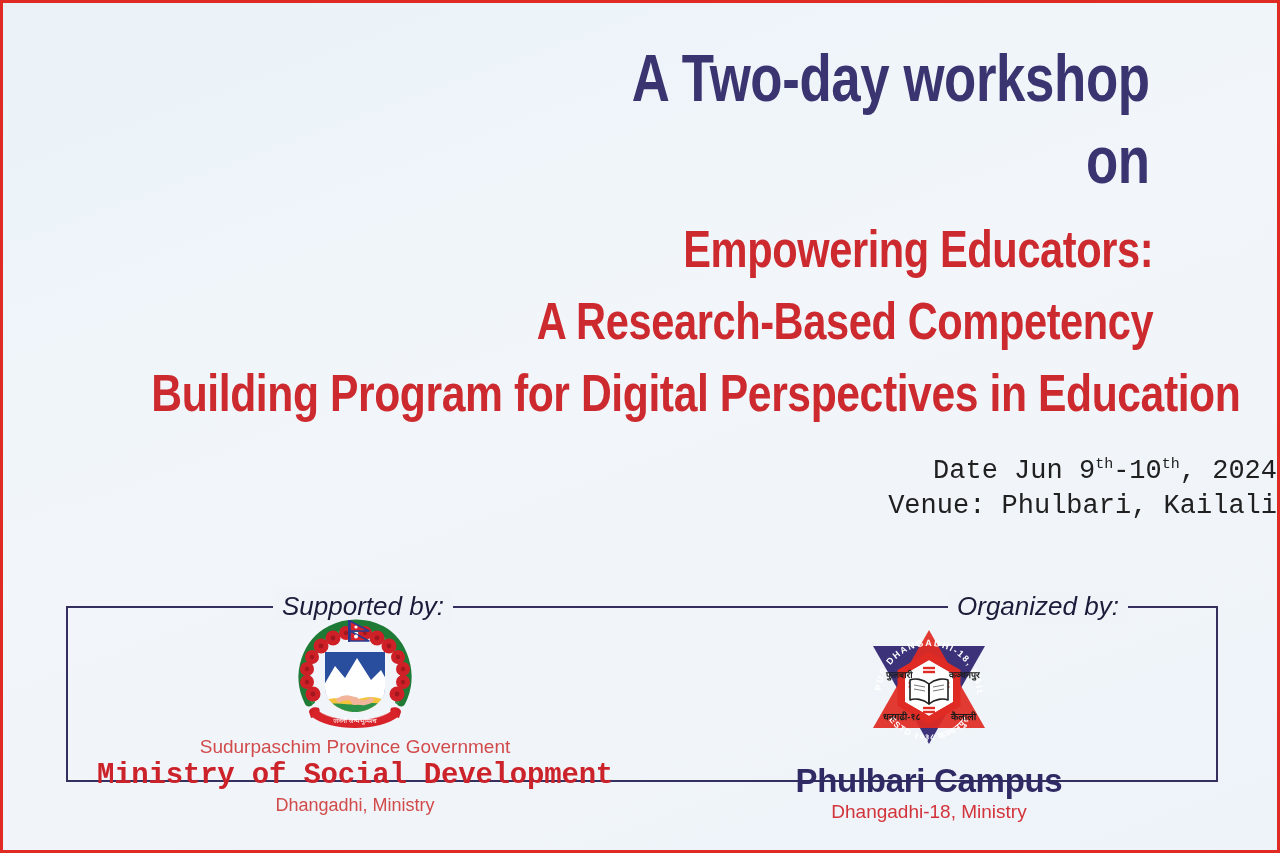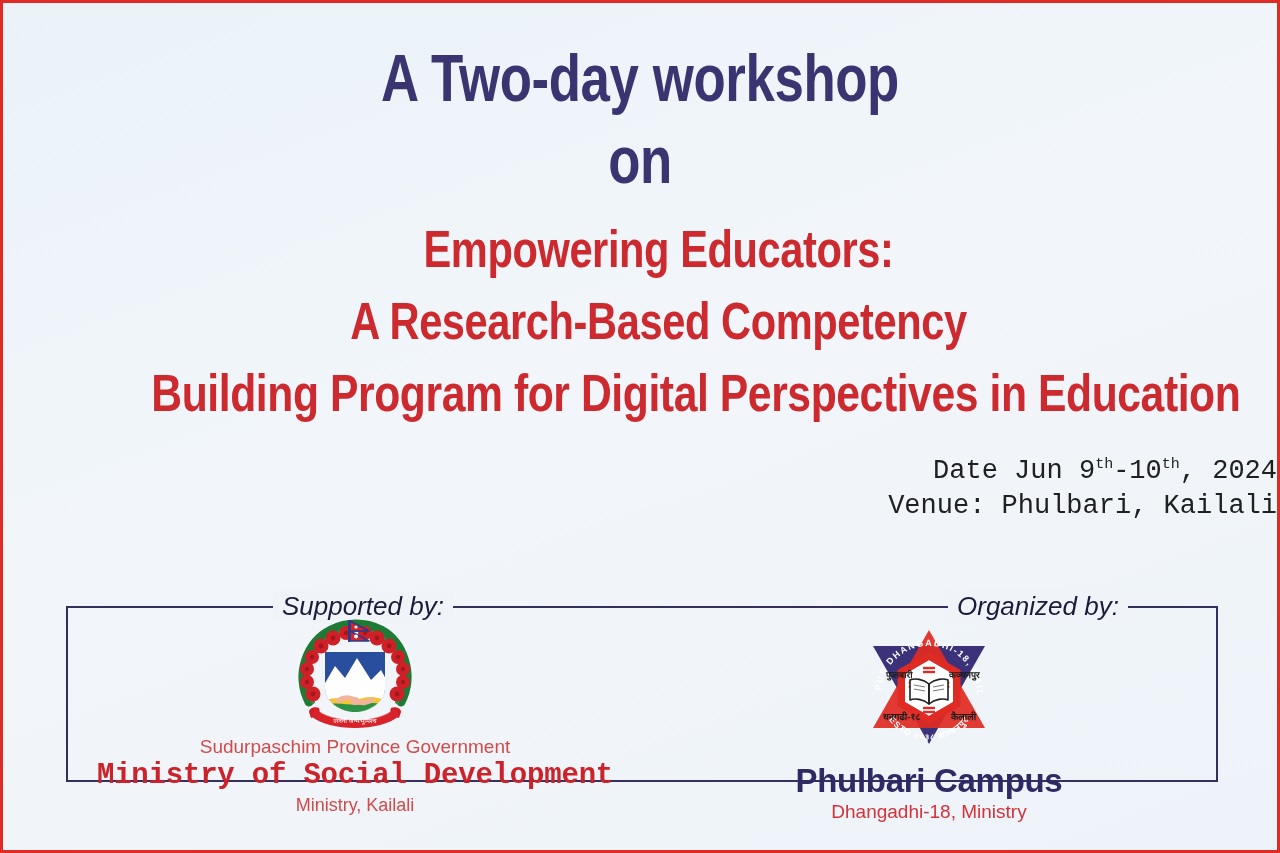--- a/index.html
+++ b/index.html
@@ -22,21 +22,21 @@
     background: linear-gradient(160deg, #eaf2f8 0%, #f2f6fa 45%, #eef3f9 100%);
     overflow: hidden;
   }
 
   
   .headline-wrap {
     position: absolute;
     left: 0;
     top: 34px;
     width: 100%;
-    text-align: center;
+    text-align: right;
   }
   .navy-line {
     color: #3a3470;
     font-family: "Liberation Sans Narrow", "Liberation Sans", sans-serif;
     font-weight: 700;
     font-size: 66px;
     line-height: 82px;
     letter-spacing: -0.5px;
     transform: scaleX(0.80);
     transform-origin: center center;
@@ -257,21 +257,21 @@
             <path d="M114 96 C114 92 108 90 104 92 L102 99 L112 102 Z" fill="#cf2027"></path>
             <path d="M28 92 C44 108 92 108 108 92 L112 100 C94 116 42 116 24 100 Z" fill="#d8232a"></path>
             <path d="M32 95 C46 107 90 107 104 95" fill="none" stroke="#ffffff" stroke-width="0.8" opacity="0.5"></path>
             <text x="68" y="107" font-size="6.5" fill="#ffffff" text-anchor="middle" font-family="'Liberation Sans', sans-serif">जननी जन्मभूमिश्च</text>
           </g>
         </svg>
       </div>
 
       <div class="gov-line1">Sudurpaschim Province Government</div>
       <div class="gov-line2">Ministry of Social Development</div>
-      <div class="gov-line3">Ministry, Kailali</div>
+      <div class="gov-line3">Dhangadhi, Ministry</div>
     </div>
 
     <div class="logo-col">
       <div class="campus-logo">
         <svg viewBox="0 0 152 142" width="152" height="142" xmlns="http://www.w3.org/2000/svg">
           <defs>
             <path id="ringTop" d="M 28 78 A 48 48 0 0 1 124 78"></path>
             <path id="ringBot" d="M 26 74 A 50 50 0 0 0 126 74"></path>
           </defs>
 

